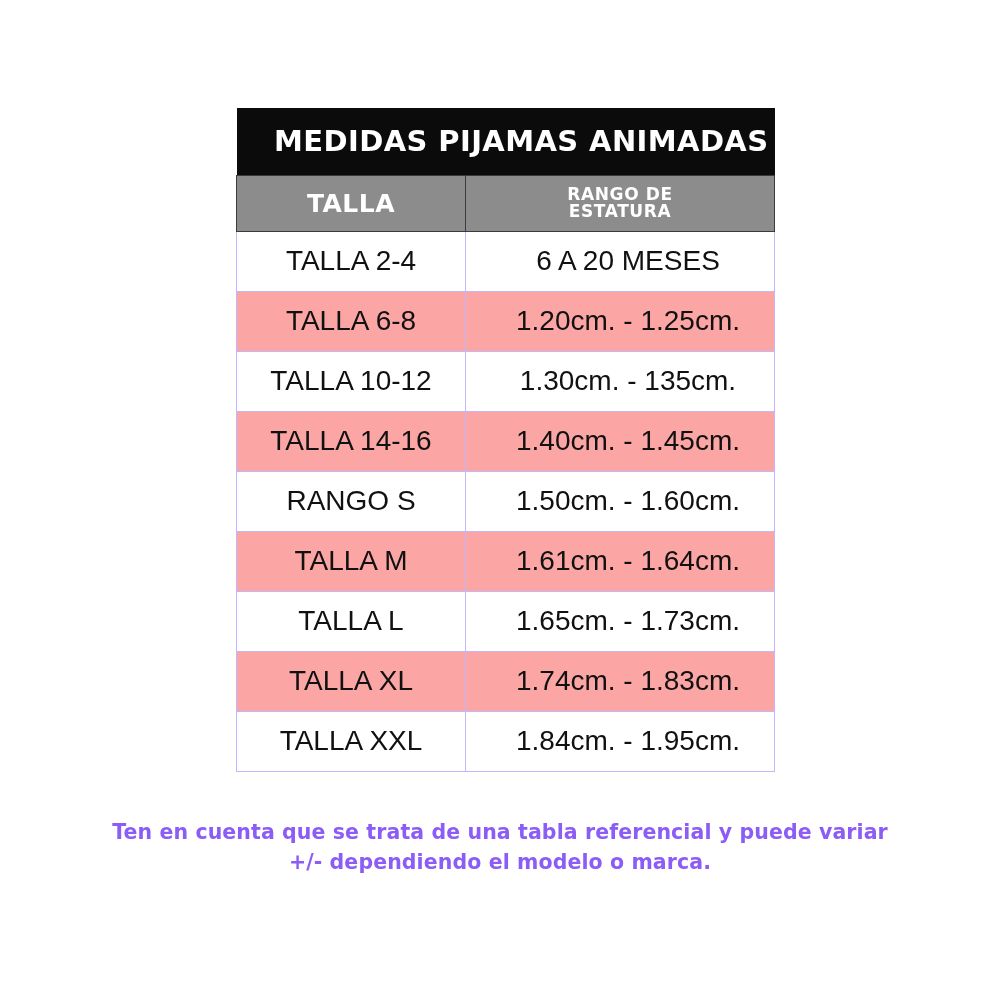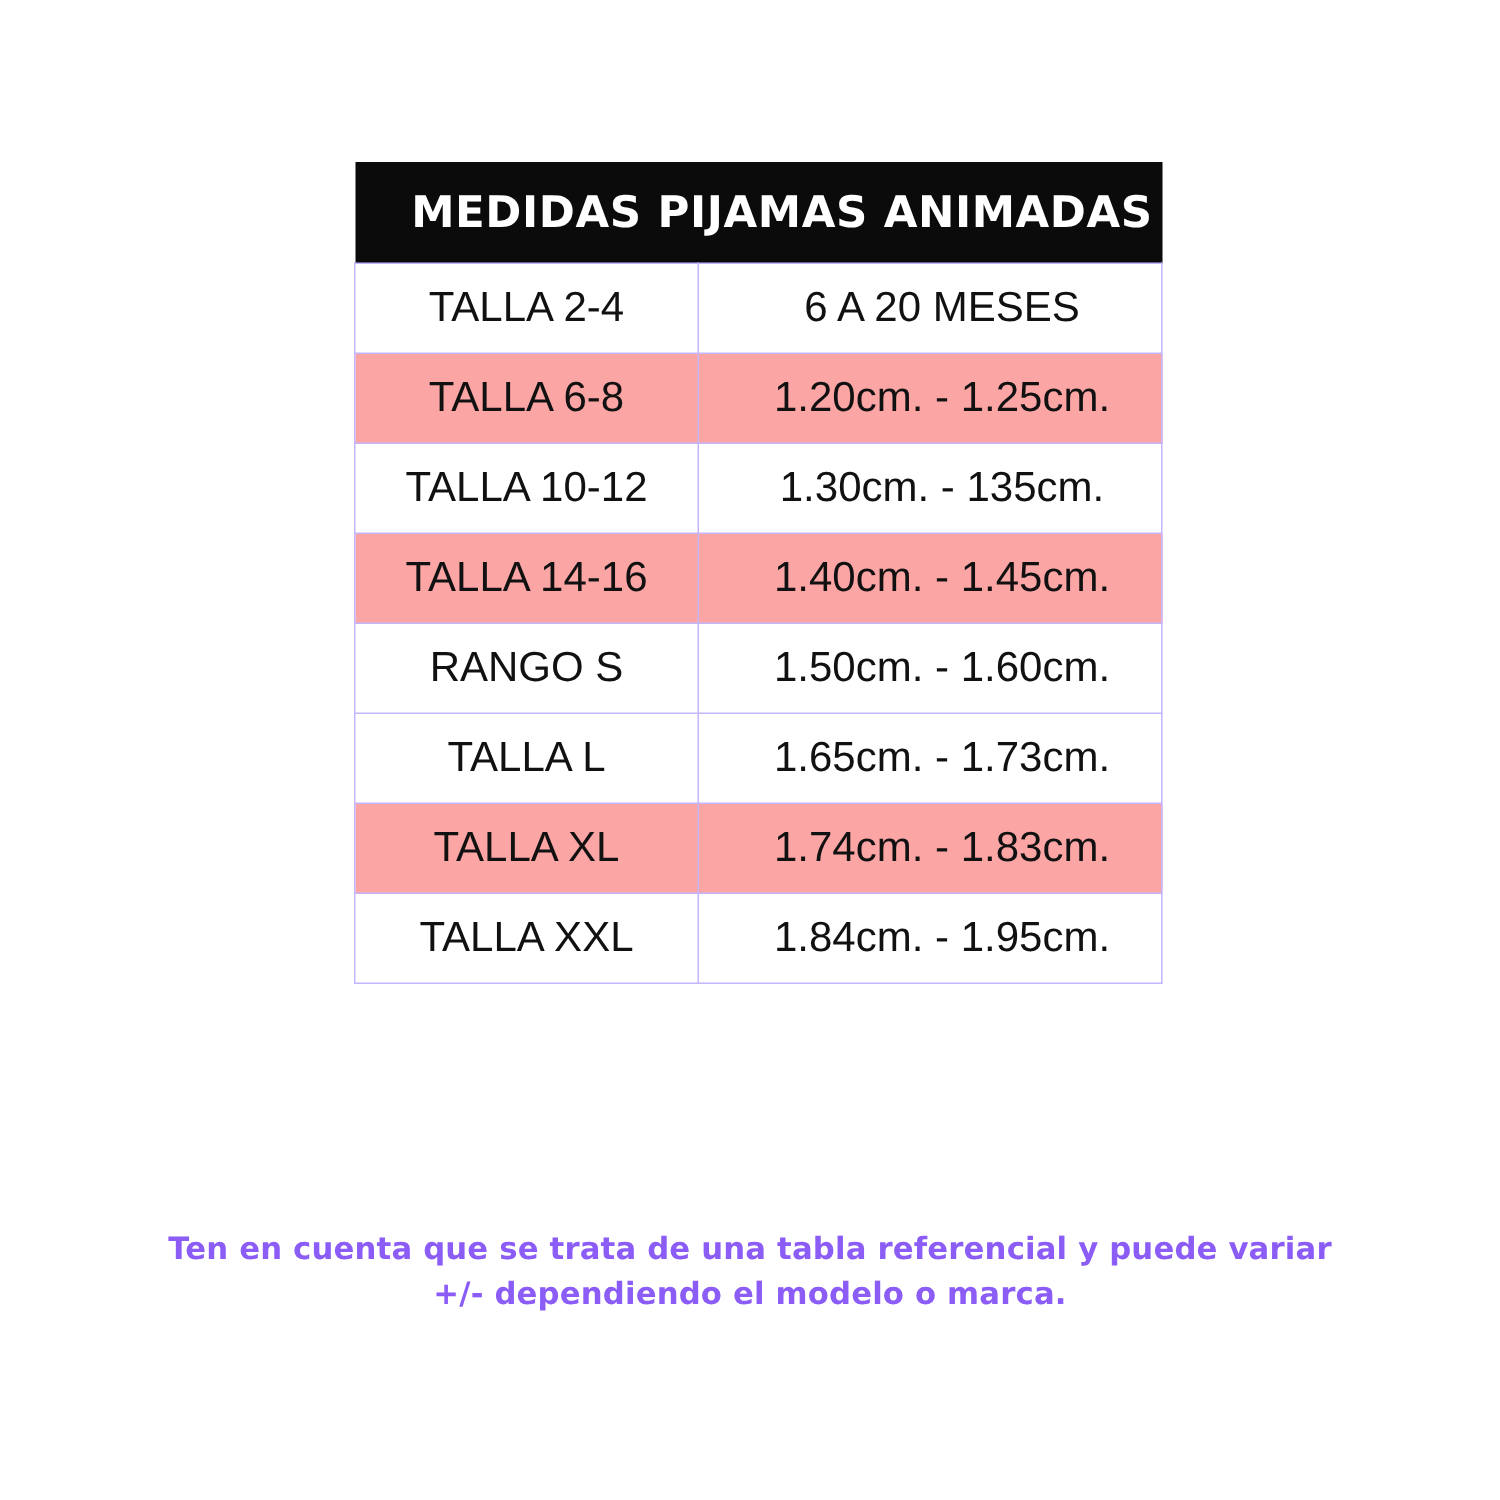--- a/index.html
+++ b/index.html
@@ -102,40 +102,51 @@
   <div class="table-wrap">
     <table class="size-table">
       <colgroup>
         <col class="c1">
         <col class="c2">
       </colgroup>
       <tbody>
         <tr class="title-row">
           <td colspan="2">MEDIDAS PIJAMAS ANIMADAS</td>
         </tr>
+        <tr class="head-row">
+          <td class="talla-head">TALLA</td>
+          <td class="rango-head">
+            <span>RANGO DE</span><br>
+            <span>ESTATURA</span>
+          </td>
+        </tr>
 
         <tr class="data-row">
           <td class="cell-talla">TALLA 2-4</td>
           <td class="cell-rango">6 A 20 MESES</td>
         </tr>
         <tr class="data-row alt">
           <td class="cell-talla">TALLA 6-8</td>
           <td class="cell-rango">1.20cm. - 1.25cm.</td>
         </tr>
         <tr class="data-row">
           <td class="cell-talla">TALLA 10-12</td>
           <td class="cell-rango">1.30cm. - 135cm.</td>
         </tr>
         <tr class="data-row alt">
           <td class="cell-talla">TALLA 14-16</td>
           <td class="cell-rango">1.40cm. - 1.45cm.</td>
         </tr>
         <tr class="data-row">
           <td class="cell-talla">RANGO S</td>
           <td class="cell-rango">1.50cm. - 1.60cm.</td>
+        </tr>
+        <tr class="data-row alt">
+          <td class="cell-talla">TALLA M</td>
+          <td class="cell-rango">1.61cm. - 1.64cm.</td>
         </tr>
         <tr class="data-row">
           <td class="cell-talla">TALLA L</td>
           <td class="cell-rango">1.65cm. - 1.73cm.</td>
         </tr>
         <tr class="data-row alt">
           <td class="cell-talla">TALLA XL</td>
           <td class="cell-rango">1.74cm. - 1.83cm.</td>
         </tr>
         <tr class="data-row">

